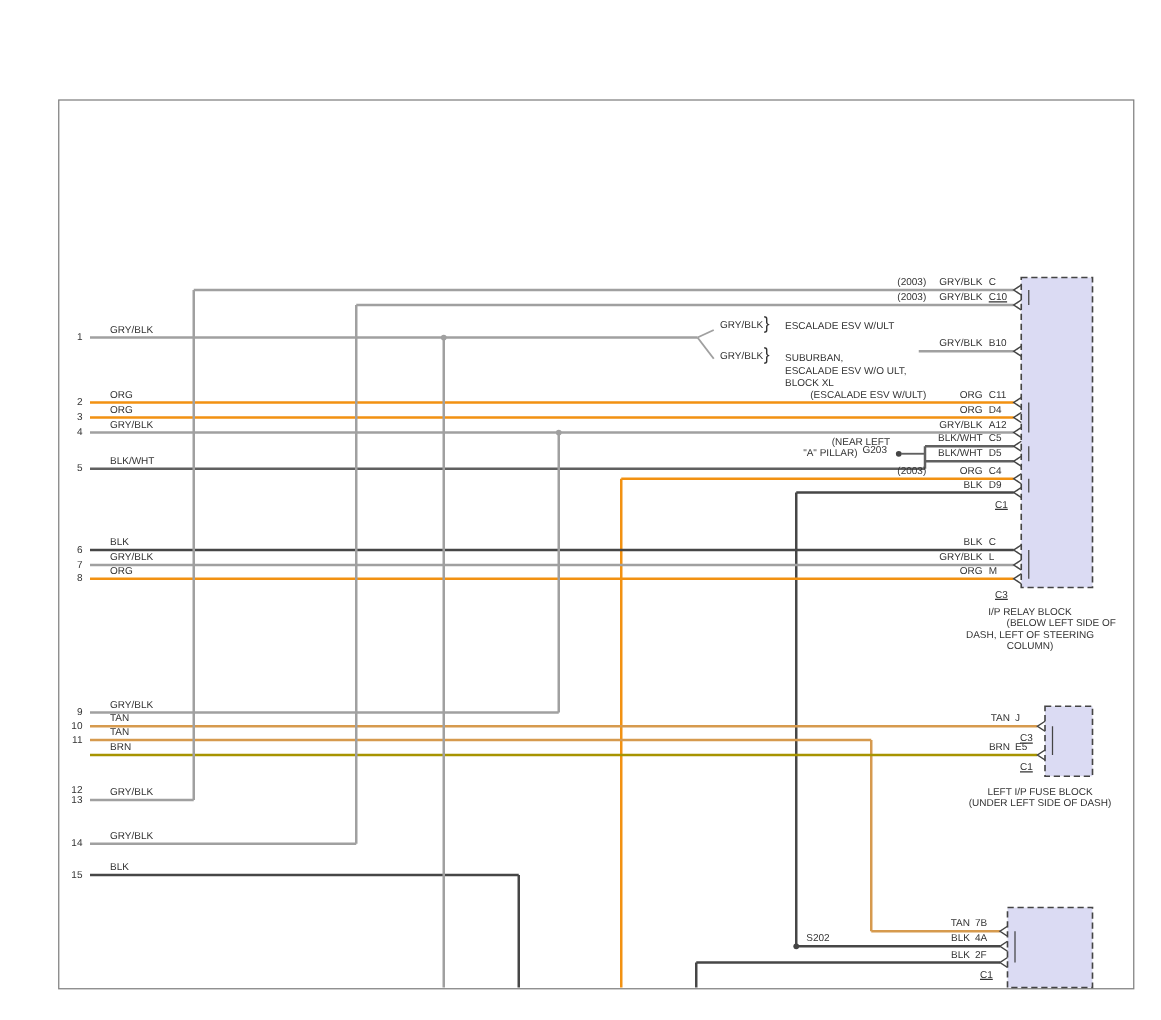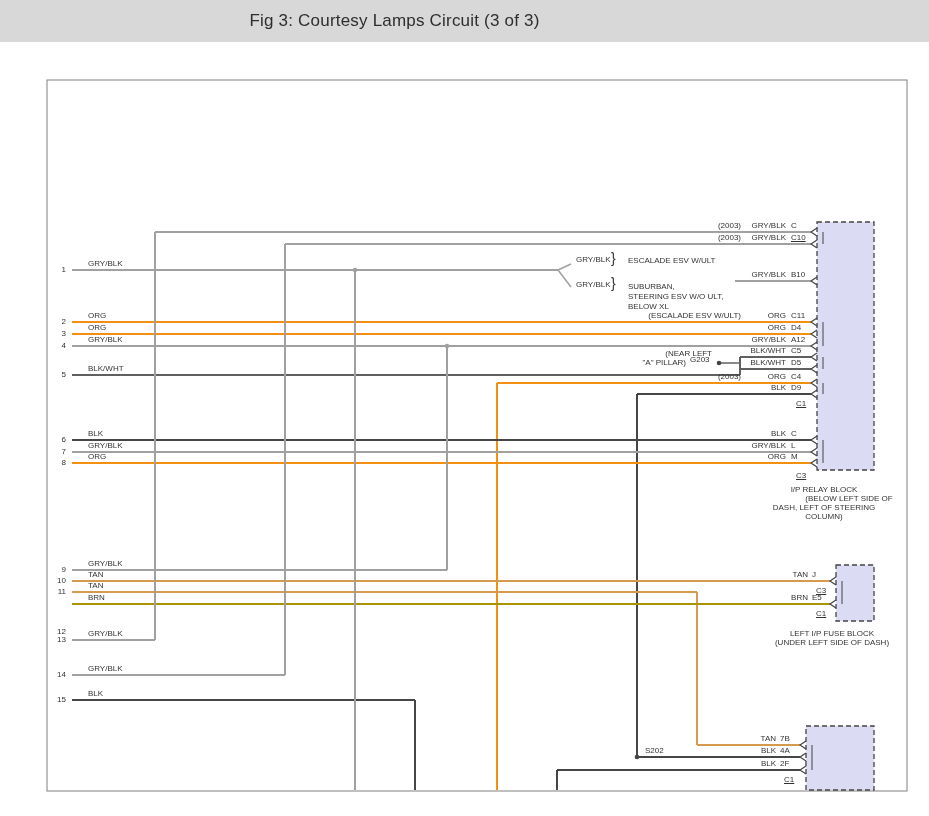--- a/index.html
+++ b/index.html
@@ -9,23 +9,20 @@
             display:flex;align-items:center;justify-content:center;}
   .titlebar span{font-size:17px;color:#2e2e2e;letter-spacing:.2px;margin-right:140px;}
   #diagram-svg{position:absolute;left:0;top:0;width:929px;height:816px;}
   #label-layer{position:absolute;left:0;top:0;width:929px;height:816px;pointer-events:none;}
   .lbl{position:absolute;font-size:8px;line-height:1;color:#333;white-space:nowrap;}
 </style>
 </head>
 <body>
 
 <div class="page">
-  <div class="titlebar">
-    <span>Fig 3: Courtesy Lamps Circuit (3 of 3)</span>
-  </div>
   <svg id="diagram-svg" viewBox="0 0 929 816" xmlns="http://www.w3.org/2000/svg">
       <rect x="47" y="80" width="860" height="711" fill="none" stroke="#808080" stroke-width="1"></rect>
       <rect x="817" y="222" width="57" height="248" fill="#dbdbf3" stroke="#444444" stroke-width="1.3" stroke-dasharray="5,3"></rect>
       <rect x="836" y="565" width="38" height="56" fill="#dbdbf3" stroke="#444444" stroke-width="1.3" stroke-dasharray="5,3"></rect>
       <rect x="806" y="726" width="68" height="64" fill="#dbdbf3" stroke="#444444" stroke-width="1.3" stroke-dasharray="5,3"></rect>
       <line x1="155" y1="232" x2="811" y2="232" stroke="#a0a0a0" stroke-width="2"></line>
       <line x1="285" y1="244" x2="811" y2="244" stroke="#a0a0a0" stroke-width="2"></line>
       <line x1="72" y1="270" x2="558" y2="270" stroke="#a0a0a0" stroke-width="2"></line>
       <line x1="558" y1="270" x2="571" y2="264" stroke="#a0a0a0" stroke-width="1.5"></line>
       <line x1="558" y1="270" x2="571" y2="287" stroke="#a0a0a0" stroke-width="1.5"></line>
@@ -167,22 +164,22 @@
       <div class="lbl" style="left: 780px; top: 747px;">4A</div>
       <div class="lbl" style="left: 776px; top: 760px; transform: translateX(-100%);">BLK</div>
       <div class="lbl" style="left: 780px; top: 760px;">2F</div>
       <div class="lbl" style="left: 784px; top: 776px; text-decoration: underline;">C1</div>
       <div class="lbl" style="left: 576px; top: 256px;">GRY/BLK</div>
       <div class="lbl" style="left: 611px; top: 251px; font-size: 14px;">}</div>
       <div class="lbl" style="left: 628px; top: 257px; text-align: right;">ESCALADE ESV W/ULT</div>
       <div class="lbl" style="left: 576px; top: 281px;">GRY/BLK</div>
       <div class="lbl" style="left: 611px; top: 276px; font-size: 14px;">}</div>
       <div class="lbl" style="left: 628px; top: 283px;">SUBURBAN,</div>
-      <div class="lbl" style="left: 628px; top: 293px;">STEERING ESV W/O ULT,</div>
-      <div class="lbl" style="left: 628px; top: 303px;">BELOW XL</div>
+      <div class="lbl" style="left: 628px; top: 293px;">ESCALADE ESV W/O ULT,</div>
+      <div class="lbl" style="left: 628px; top: 303px;">BLOCK XL</div>
       <div class="lbl" style="left: 712px; top: 350px; transform: translateX(-100%);">(NEAR LEFT</div>
       <div class="lbl" style="left: 686px; top: 359px; transform: translateX(-100%);">"A" PILLAR)</div>
       <div class="lbl" style="left: 690px; top: 356px;">G203</div>
       <div class="lbl" style="left: 645px; top: 747px;">S202</div>
       <div class="lbl" style="left: 824px; top: 486px; transform: translateX(-50%);">I/P RELAY BLOCK</div>
       <div class="lbl" style="left: 824px; top: 495px; transform: translateX(-50%); margin-left: 25px;">(BELOW LEFT SIDE OF</div>
       <div class="lbl" style="left: 824px; top: 504px; transform: translateX(-50%);">DASH, LEFT OF STEERING</div>
       <div class="lbl" style="left: 824px; top: 513px; transform: translateX(-50%);">COLUMN)</div>
       <div class="lbl" style="left: 832px; top: 630px; transform: translateX(-50%);">LEFT I/P FUSE BLOCK</div>
       <div class="lbl" style="left: 832px; top: 639px; transform: translateX(-50%); text-align: right;">(UNDER LEFT SIDE OF DASH)</div>

